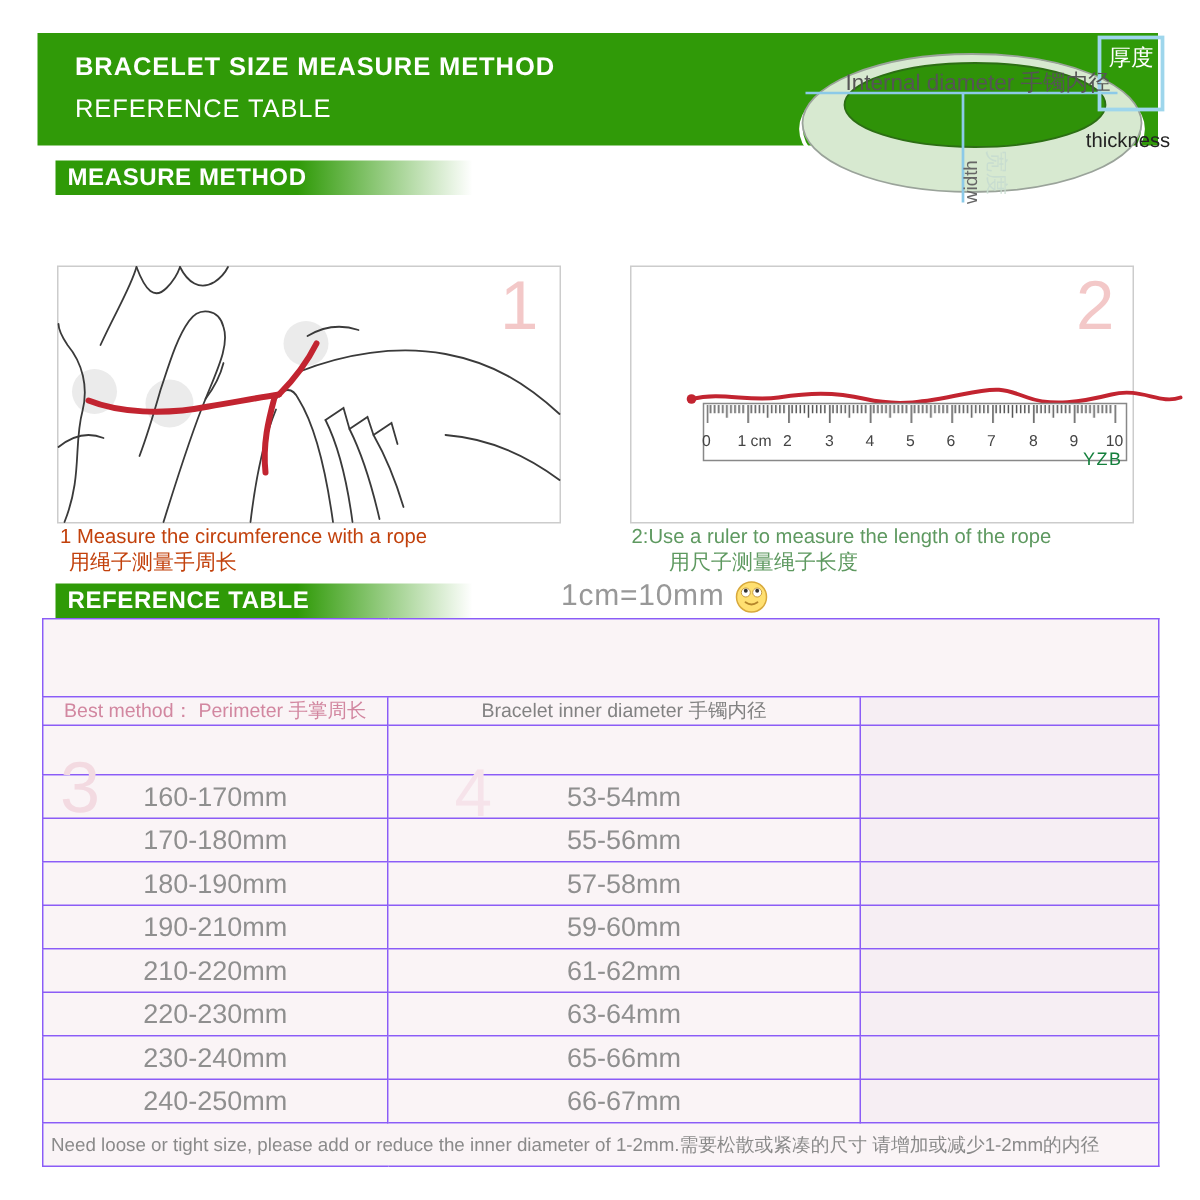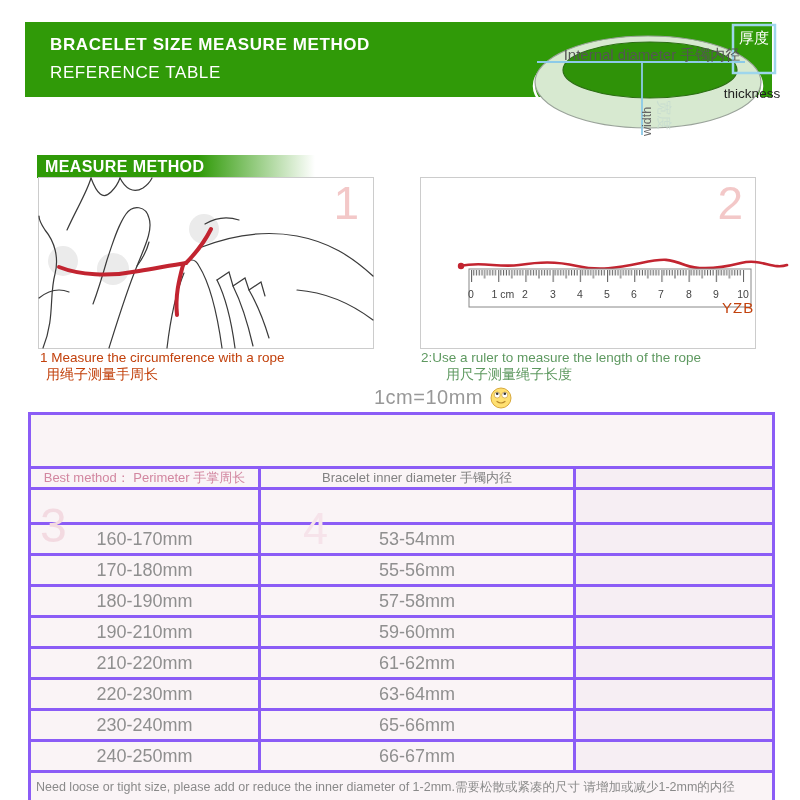--- a/index.html
+++ b/index.html
@@ -12,48 +12,48 @@
               color:#fff;letter-spacing:.6px;}
   .banner .t2{position:absolute;left:25px;top:41px;font-size:17px;font-weight:500;
               color:#fff;letter-spacing:.6px;}
 
   .bangle-svg{position:absolute;left:520px;top:12px;width:272px;height:128px;overflow:visible;}
 
   
   .secbar{position:absolute;left:37px;height:23px;width:278px;
           background:linear-gradient(90deg,#2f9a07 0%,#2f9a07 58%,rgba(47,154,7,0) 100%);
           color:#fff;font-size:16px;font-weight:bold;line-height:23px;padding-left:8px;
-          box-sizing:border-box;letter-spacing:.4px;margin-top:48px;}
+          box-sizing:border-box;letter-spacing:.4px;}
   #bar-measure{top:107px;}
   #bar-reference{top:389px;}
 
   
   .panel{position:absolute;top:177px;width:334px;height:170px;border:1px solid #ccc;background:#fff;}
   #panel1{left:38px;}
   #panel2{left:420px;}
   .step-num{position:absolute;top:2px;right:14px;font-size:46px;color:#f3c8c8;line-height:1;}
   .panel svg{position:absolute;left:0;top:0;overflow:visible;}
 
   .ruler-label{position:absolute;top:110px;width:26px;text-align:center;
                font-size:10.5px;color:#444;}
-  .ruler-brand{position:absolute;left:301px;top:121px;font-size:15px;color:#c2410c;letter-spacing:1px;}
+  .ruler-brand{position:absolute;left:301px;top:121px;font-size:12px;color:#15803d;letter-spacing:1px;}
 
   .caption{position:absolute;font-size:13.5px;line-height:16px;}
   #caption1{left:40px;top:350px;color:#c2410c;}
   #caption1 .cn{padding-left:6px;font-size:14px;}
   #caption2{left:421px;top:350px;color:#5e9960;}
   #caption2 .cn{padding-left:25px;font-size:14px;}
 
   
   .conv{position:absolute;left:374px;top:386px;display:flex;align-items:center;gap:7px;}
   .conv .txt{font-size:20px;color:#989898;letter-spacing:.5px;}
 
   
   .size-table{position:absolute;left:28px;top:412px;border-collapse:collapse;table-layout:fixed;}
-  .size-table td{border:3px solid #8b5cf6;background:#faf4f6;padding:0;overflow:hidden;}
+  .size-table td{border:1px solid #8b5cf6;background:#faf4f6;padding:0;overflow:hidden;}
   .size-table td.c3{background:#f6eef3;}
   .size-table tr.r-top td{height:51px;}
   .size-table tr.r-head td{height:18px;font-size:13px;text-align:center;vertical-align:middle;}
   .size-table tr.r-head .h1{color:#d287a0;}
   .size-table tr.r-head .h2{color:#828282;}
   .size-table tr.r-empty td{height:32px;}
   .size-table tr.r-data td{height:28px;font-size:18px;color:#8f8f8f;text-align:center;vertical-align:middle;}
   .size-table tr.r-foot td{height:28px;font-size:12.5px;color:#8a8a8a;text-align:left;
                            vertical-align:middle;padding-left:5px;}
   .wm{position:absolute;line-height:1;color:#f3dae1;pointer-events:none;}

